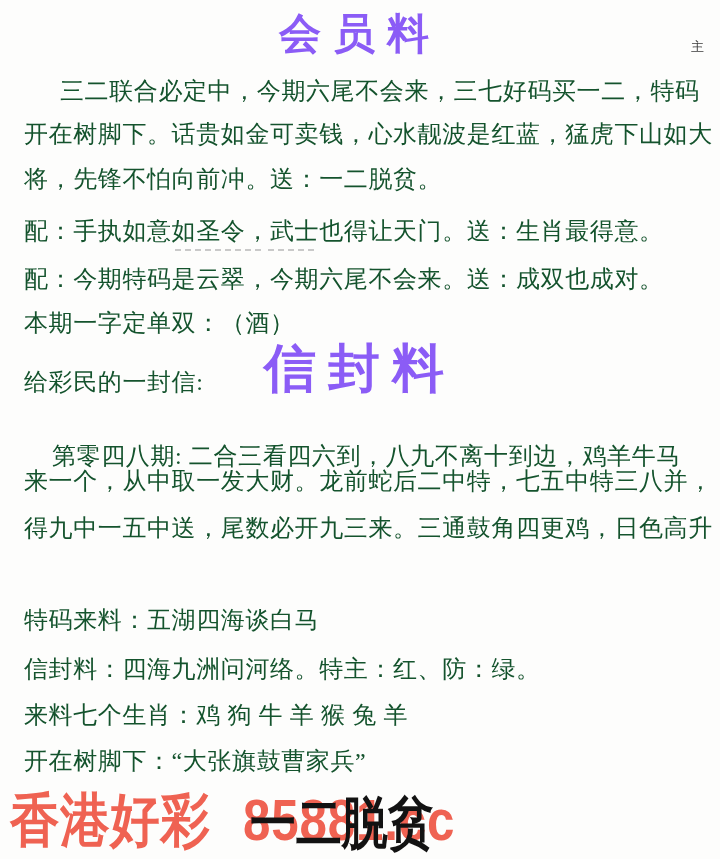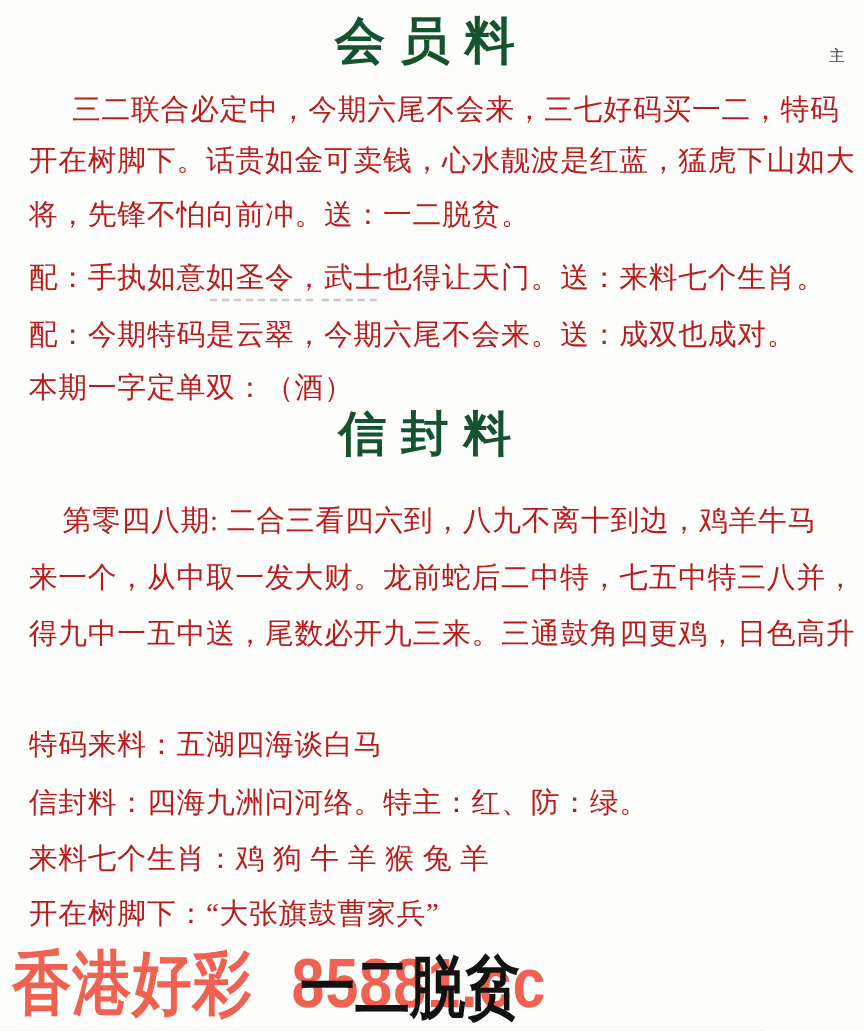--- a/index.html
+++ b/index.html
@@ -12,39 +12,39 @@
     background: #fdfdfc;
     overflow: hidden;
     font-family: "Liberation Serif", "DejaVu Serif", serif;
     color: #1b1b1b;
   }
   .section-title {
     position: absolute;
     left: 0; right: 0;
     text-align: center;
     font-weight: bold;
-    color: #14532d;
+    color: #8b5cf6;
     letter-spacing: 12px;
     white-space: nowrap;
   }
   .t1 { top: 6px;  font-size: 42px; }
-  .t2 { top: 334px; font-size: 40px; }
+  .t2 { top: 334px; font-size: 52px; }
   .corner-mark {
     position: absolute;
     left: 691px; top: 38px;
     font-size: 13px;
     color: #3a3a3a;
   }
   .line {
     position: absolute;
     left: 24px;
     font-size: 24px;
     letter-spacing: 0.6px;
     white-space: nowrap;
-    color: #b91c1c;
+    color: #14532d;
   }
   .indent1 { left: 60px; }
   .indent2 { left: 52px; }
   .artifact {
     position: absolute;
     border-top: 2px dashed #c9c9c9;
     height: 0;
   }
   .a1 { top: 249px; left: 175px; width: 86px; }
   .a2 { top: 249px; left: 268px; width: 46px; }
@@ -81,30 +81,31 @@
 <body>
 
 <div class="page">
 
   <div class="section-title t1">会员料</div>
   <div class="corner-mark">主</div>
 
   <div class="line indent1" style="top:75px">三二联合必定中，今期六尾不会来，三七好码买一二，特码</div>
   <div class="line" style="top:118px">开在树脚下。话贵如金可卖钱，心水靓波是红蓝，猛虎下山如大</div>
   <div class="line" style="top:163px">将，先锋不怕向前冲。送：一二脱贫。</div>
-  <div class="line" style="top:215px">配：手执如意如圣令，武士也得让天门。送：来料七个生肖。</div>
+  <div class="line" style="top:215px">配：手执如意如圣令，武士也得让天门。送：生肖最得意。</div>
   <div class="line" style="top:263px">配：今期特码是云翠，今期六尾不会来。送：成双也成对。</div>
   <div class="line" style="top:307px">本期一字定单双：（酒）</div>
 
   <div class="artifact a1"></div>
   <div class="artifact a2"></div>
 
   <div class="section-title t2">信封料</div>
+  <div class="line" style="top:366px">给彩民的一封信:</div>
 
-  <div class="line indent2" style="top:418px">第零四八期: 二合三看四六到，八九不离十到边，鸡羊牛马</div>
+  <div class="line indent2" style="top:440px">第零四八期: 二合三看四六到，八九不离十到边，鸡羊牛马</div>
   <div class="line" style="top:465px">来一个，从中取一发大财。龙前蛇后二中特，七五中特三八并，</div>
   <div class="line" style="top:512px">得九中一五中送，尾数必开九三来。三通鼓角四更鸡，日色高升</div>
   <div class="line" style="top:604px">特码来料：五湖四海谈白马</div>
   <div class="line" style="top:653px">信封料：四海九洲问河络。特主：红、防：绿。</div>
   <div class="line" style="top:699px">来料七个生肖：鸡 狗 牛 羊 猴 兔 羊</div>
   <div class="line" style="top:745px">开在树脚下：“大张旗鼓曹家兵”</div>
 
   <div class="slogan">一二脱贫</div>
 
   <div class="watermark" style="color: rgb(239, 98, 82);">

